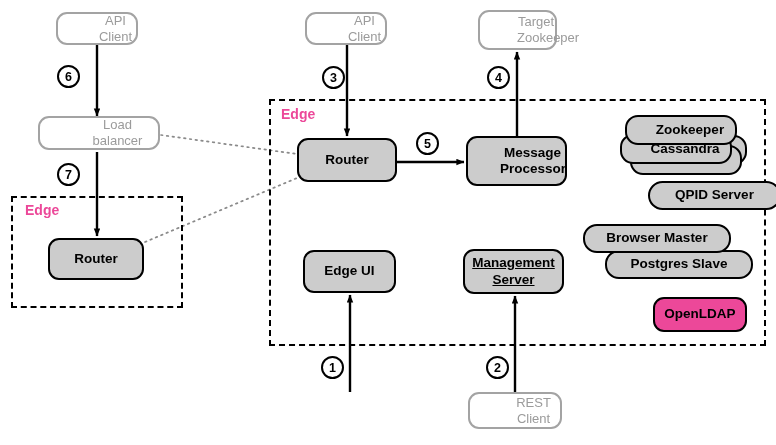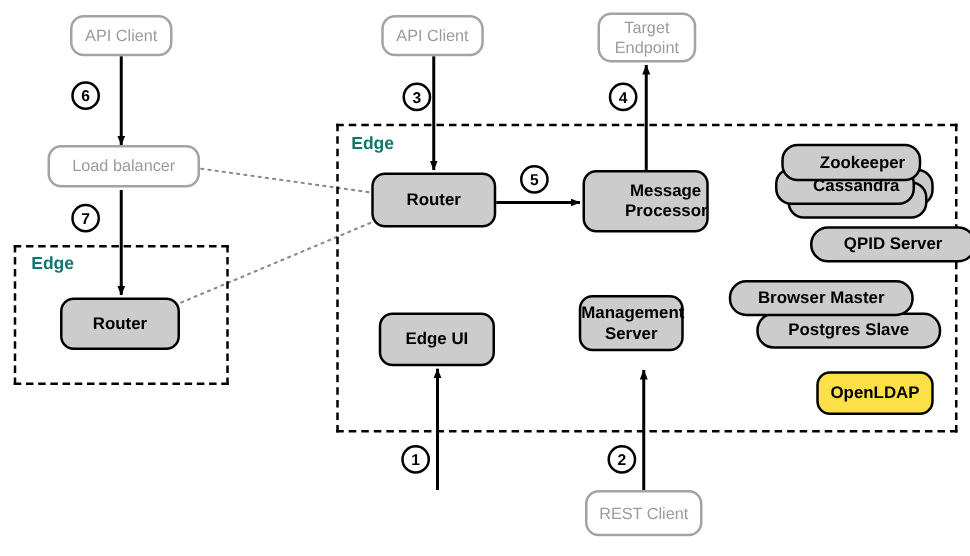--- a/index.html
+++ b/index.html
@@ -6,29 +6,29 @@
   body{font-family:"Liberation Sans", sans-serif;}
   #stage{position:relative;width:776px;height:445px;overflow:hidden;background:#fff;}
   svg#canvas{position:absolute;left:0;top:0;width:776px;height:445px;}
 
   .node{position:absolute;box-sizing:border-box;display:flex;align-items:center;
         justify-content:center;text-align:center;line-height:1.22;}
   .node .lbl{display:block;width:100%;padding:0 4px;}
 
   
   .ext{background:#ffffff;border:2px solid #a3a3a3;border-radius:11px;
-       color:#9b9b9b;font-size:13px;font-weight:400;}
+       color:#9b9b9b;font-size:13px;font-weight:400;padding-left:37px;}
   
   .comp{background:#cccccc;border:2.5px solid #000000;border-radius:11px;
         color:#000000;font-size:13.5px;font-weight:bold;}
-  .comp.light{background:#fde047;}
+  .comp.light{background:#ec4899;}
   .comp.stacked{border-radius:13px;padding-left:18px;}
 
   .edgebox{position:absolute;box-sizing:border-box;border:2px dashed #000;}
-  .edgelabel{position:absolute;font-size:14px;font-weight:bold;color:#0f766e;}
+  .edgelabel{position:absolute;font-size:14px;font-weight:bold;color:#ec4899;}
 
   .numcircle{position:absolute;box-sizing:border-box;width:23px;height:23px;
              border:2px solid #000;border-radius:50%;background:#fff;
              display:flex;align-items:center;justify-content:center;
              font-size:12.5px;font-weight:bold;color:#000;}
 </style>
 </head>
 <body>
 
 <div id="stage">
@@ -76,37 +76,37 @@
   <div class="node comp" style="left:48px;top:238px;width:96px;height:42px;">
     <span class="lbl">Router</span>
   </div>
 
   <div class="node ext" style="left:305px;top:12px;width:82px;height:33px;">
     <span class="lbl">API Client</span>
   </div>
 
   <div class="node ext" style="left:478px;top:10px;width:79px;height:40px;white-space:pre-line;">
     <span class="lbl">Target
-Endpoint</span>
+Zookeeper</span>
   </div>
 
   <div class="node comp" style="left:297px;top:138px;width:100px;height:44px;">
     <span class="lbl">Router</span>
   </div>
 
   <div class="node comp" style="left:466px;top:136px;width:101px;height:50px;white-space:pre-line;padding-left:32px;">
     <span class="lbl">Message
 Processor</span>
   </div>
 
   <div class="node comp" style="left:303px;top:250px;width:93px;height:43px;">
     <span class="lbl">Edge UI</span>
   </div>
 
-  <div class="node comp" style="left:463px;top:236px;width:84px;height:45px;white-space:pre-line;">
+  <div class="node comp" style="left:463px;top:249px;width:101px;height:45px;white-space:pre-line;text-decoration:underline;">
     <span class="lbl">Management
 Server</span>
   </div>
 
 
   <div class="node ext" style="left:468px;top:392px;width:94px;height:37px;justify-content:flex-end;">
     <span class="lbl">REST Client</span>
   </div>
 
   <div class="node comp stacked" style="left:635px;top:135px;width:112px;height:30px;z-index:1;"></div>

